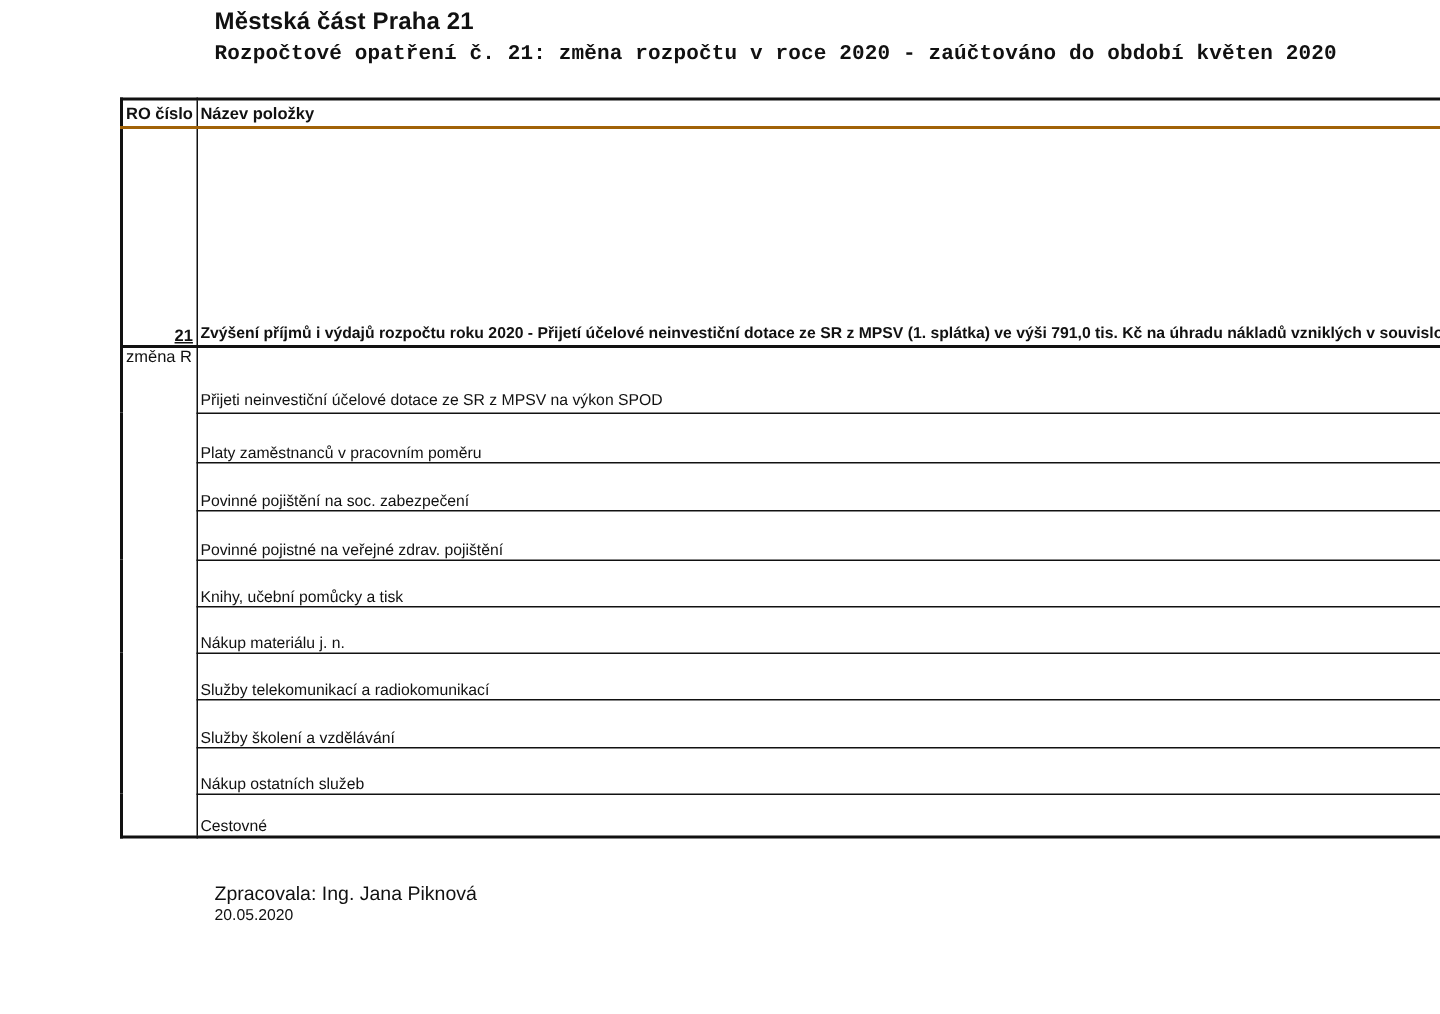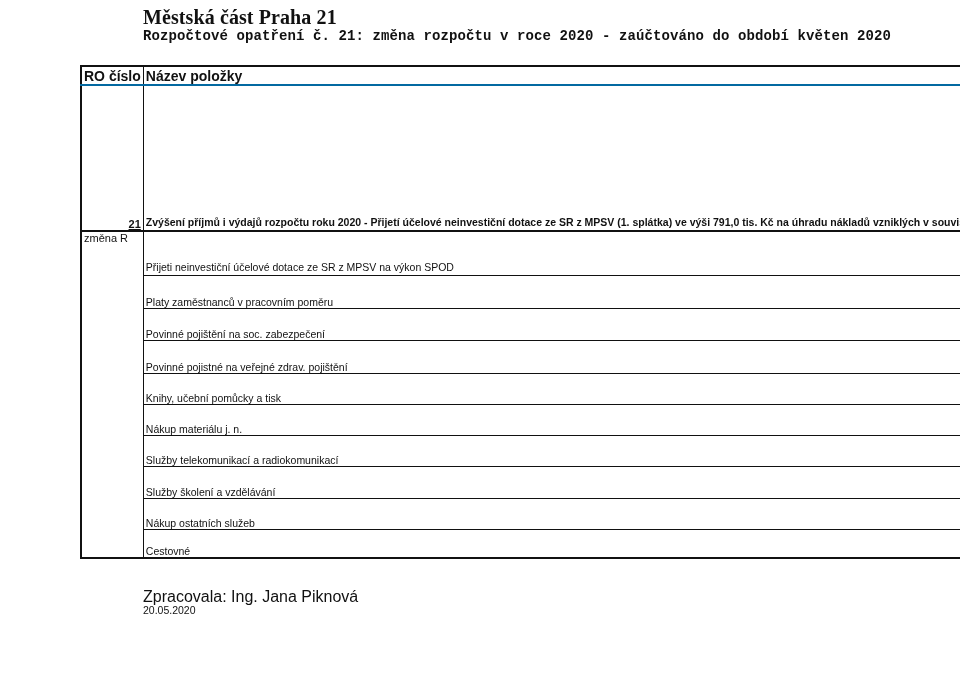--- a/index.html
+++ b/index.html
@@ -1,33 +1,33 @@
 <!DOCTYPE html>
 <html><head>
 <meta charset="utf-8">
 <style>
   html, body { margin: 0; padding: 0; background: #ffffff; }
   body { width: 960px; height: 676px; position: relative; overflow: hidden;
          font-family: "Liberation Sans", sans-serif; color: #111; }
-  .title1 { position: absolute; left: 143px; top: 6px; font-size: 20px; font-weight: bold; letter-spacing: 0.1px; font-family: Liberation Serif, serif; }
+  .title1 { position: absolute; left: 143px; top: 6px; font-size: 16px; font-weight: bold; letter-spacing: 0.1px; }
   .title2 { position: absolute; left: 143px; top: 28px; font-size: 14px; font-weight: bold; letter-spacing: 0.1px; font-family: Liberation Mono, monospace; }
   table.budget { position: absolute; left: 80px; top: 65px; border-collapse: collapse;
                  table-layout: fixed; font-size: 10.5px; }
   table.budget td, table.budget th { border: 1px solid #111; padding: 0 2px; overflow: hidden; white-space: nowrap; }
-  table.budget th { font-weight: bold; font-size: 14px; text-align: left; height: 17px; border-bottom: 2px solid #0369a1; vertical-align: middle; }
+  table.budget th { font-weight: bold; font-size: 11px; text-align: left; height: 17px; border-bottom: 2px solid #a16207; vertical-align: middle; }
   table.budget { border: 2px solid #111; }
   td.ro { border-left: 2px solid #111; border-right: 2px solid #111; border-top: none !important; border-bottom: none !important; vertical-align: bottom; }
   td.ro-first { border-bottom: 2px solid #111 !important; text-align: right; font-weight: bold; font-size: 11px; text-decoration: underline; }
   td.ro-zmena { vertical-align: top; padding-top: 22px; font-size: 11px; }
   td.desc-big { white-space: normal; text-align: justify; font-weight: bold; font-size: 10.5px; line-height: 15.2px;
                 vertical-align: bottom; padding: 0 2px 1px 2px; border-bottom: 2px solid #111; border-right: 2px solid #111; }
   td.name { vertical-align: bottom; padding-bottom: 2px; border-right: 2px solid #111; }
   td.name.wrap { white-space: normal; line-height: 15px; }
   tr.big td { border-bottom: 2px solid #111; }
-  .footer1 { position: absolute; left: 143px; top: 588px; font-size: 16px; }
+  .footer1 { position: absolute; left: 143px; top: 588px; font-size: 13px; }
   .footer2 { position: absolute; left: 143px; top: 604px; font-size: 10.5px; text-align: center; }
 </style>
 </head>
 <body>
 
 <div class="title1">Městská část Praha 21</div>
 <div class="title2">Rozpočtové opatření č. 21: změna rozpočtu v roce 2020 - zaúčtováno do období květen 2020</div>
 
 <table class="budget">
   <colgroup>

